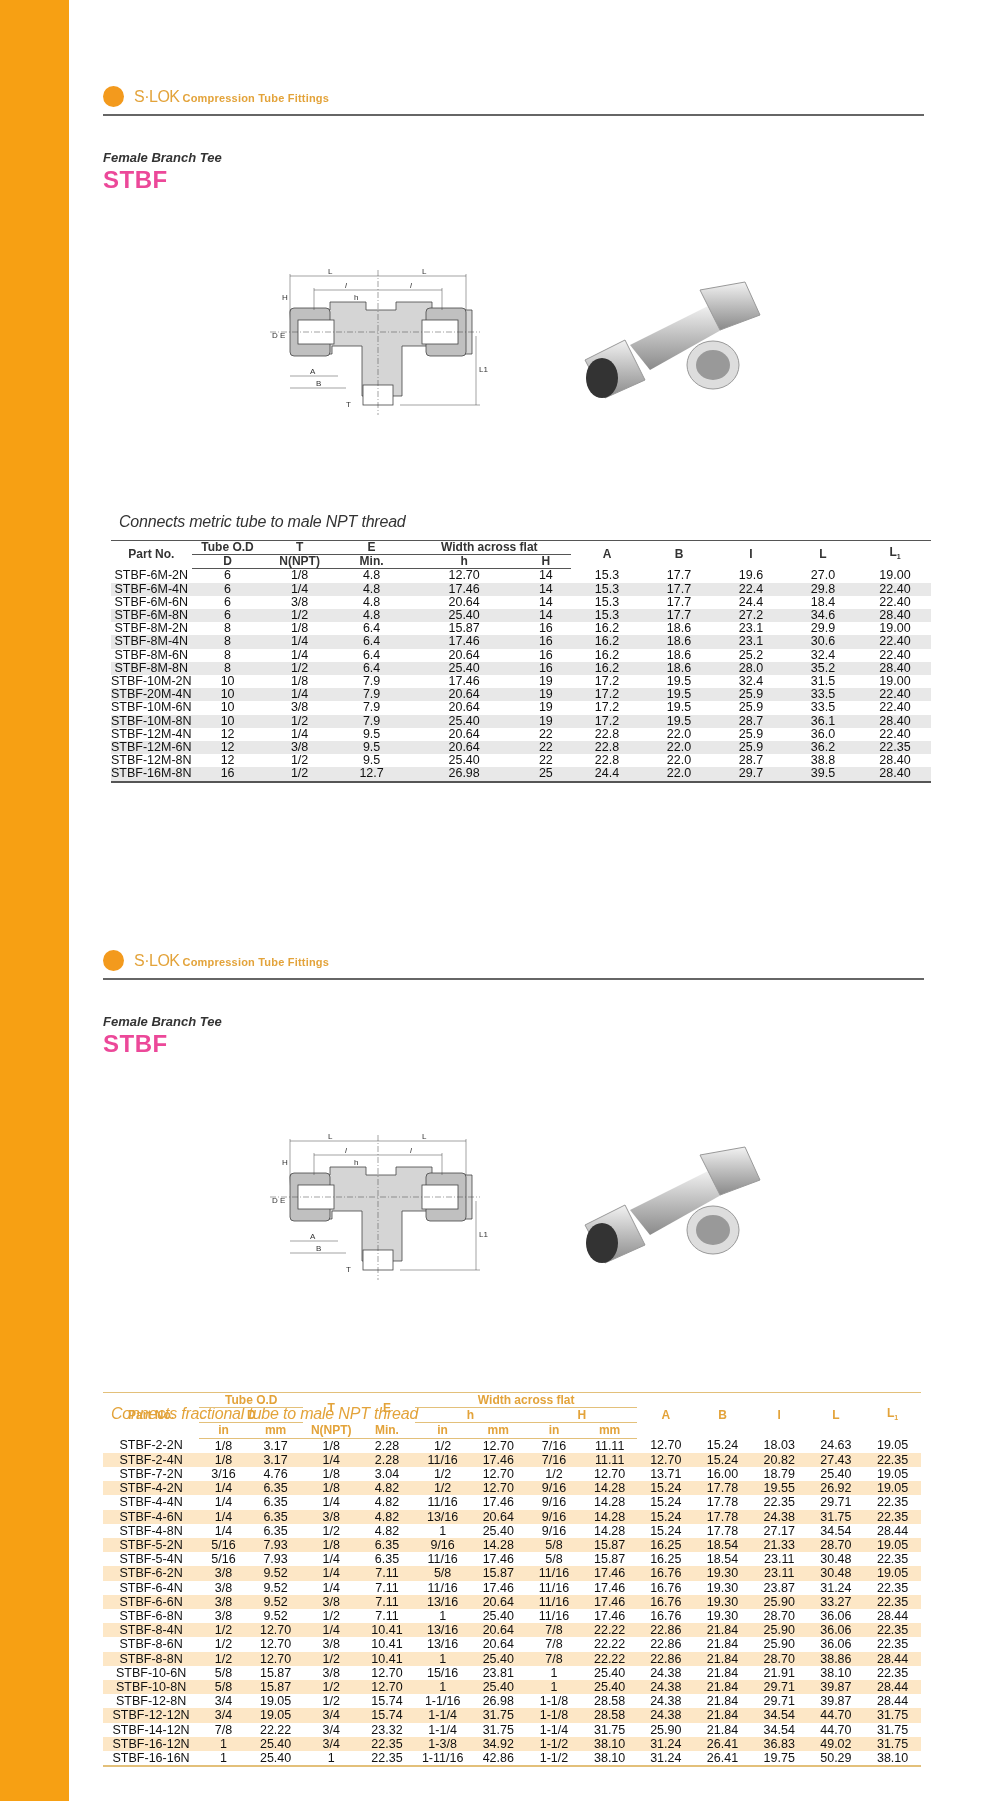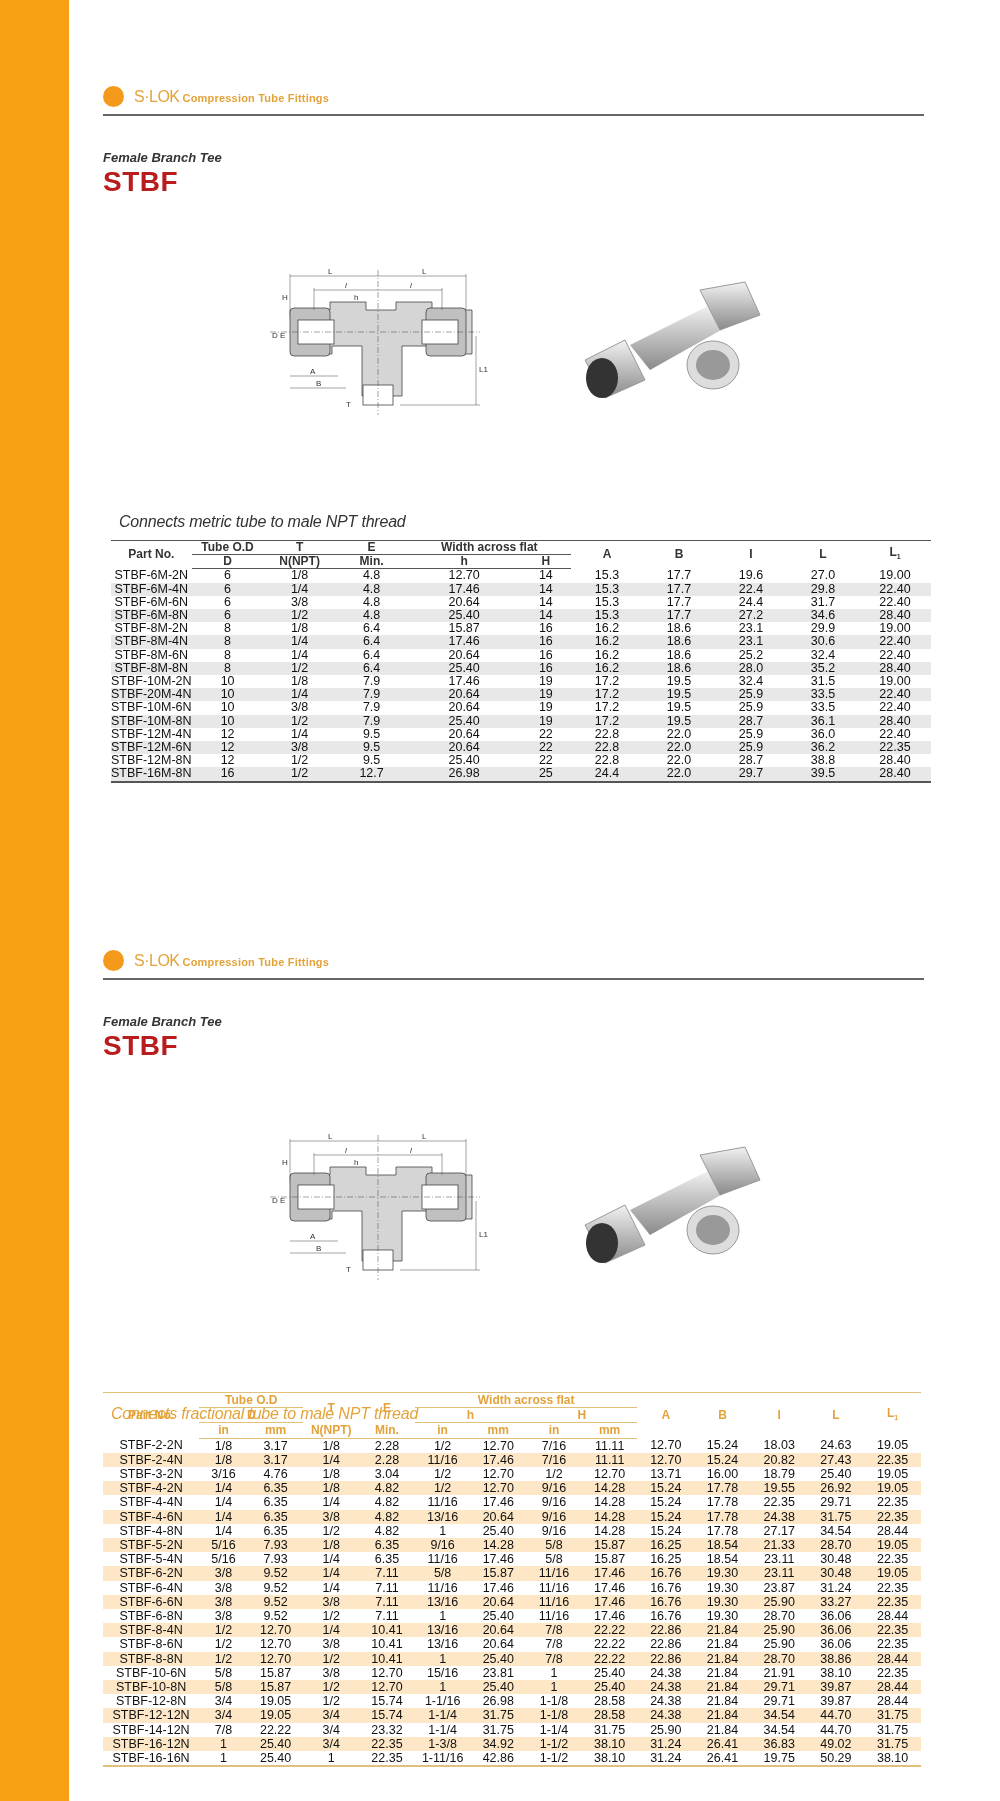--- a/index.html
+++ b/index.html
@@ -5,21 +5,21 @@
   * { box-sizing: border-box; margin: 0; padding: 0; }
   html, body { width: 1000px; height: 1801px; background: #ffffff; overflow: hidden; }
   body { position: relative; font-family: "Liberation Sans", sans-serif; color: #111; }
   .sidebar { position: absolute; left: 0; top: 0; width: 69px; height: 1801px; background: #f7a013; }
   .brand { position: absolute; left: 103px; display: flex; align-items: center; }
   .brand-dot { width: 21px; height: 21px; border-radius: 50%; background: #f39a1d; margin-right: 10px; }
   .brand-text { font-size: 11px; font-weight: bold; color: #e3a33a; letter-spacing: 0.2px; }
   .brand-text .slok { font-weight: normal; font-size: 16px; margin-right: 3px; letter-spacing: -0.5px; }
   .rule { position: absolute; left: 103px; width: 821px; height: 2px; background: #666; }
   .subtitle { position: absolute; left: 103px; font-size: 13px; font-style: italic; font-weight: bold; color: #333; }
-  .title { position: absolute; left: 103px; font-size: 28px; font-weight: 900; color: #b91c1c; letter-spacing: 0.5px; }
+  .title { position: absolute; left: 103px; font-size: 24px; font-weight: 900; color: #ec4899; letter-spacing: 0.5px; }
   .drawing { position: absolute; width: 240px; height: 160px; }
   .photo { position: absolute; width: 220px; height: 150px; }
   .caption { position: absolute; font-size: 16px; font-style: italic; color: #333; letter-spacing: -0.2px; margin-left: 8px; }
   .caption.gold { color: #e3a33a; }
 
   table.spec { position: absolute; border-collapse: collapse; font-size: 12.5px; line-height: 13.2px; }
   table.spec th { font-weight: bold; color: #333; font-size: 12px; padding: 0; text-align: center; vertical-align: middle; }
   table.spec td { text-align: center; padding: 0; white-space: nowrap; }
   table.spec tbody tr:nth-child(even) td { background: #e8e8e8; }
 
@@ -156,21 +156,21 @@
       <tr>
         <td>STBF-6M-6N</td>
         <td>6</td>
         <td>3/8</td>
         <td>4.8</td>
         <td>20.64</td>
         <td>14</td>
         <td>15.3</td>
         <td>17.7</td>
         <td>24.4</td>
-        <td>31.7</td>
+        <td>18.4</td>
         <td>22.40</td>
       </tr>
       <tr>
         <td>STBF-6M-8N</td>
         <td>6</td>
         <td>1/2</td>
         <td>4.8</td>
         <td>25.40</td>
         <td>14</td>
         <td>15.3</td>
@@ -453,21 +453,21 @@
         <td>17.46</td>
         <td>7/16</td>
         <td>11.11</td>
         <td>12.70</td>
         <td>15.24</td>
         <td>20.82</td>
         <td>27.43</td>
         <td>22.35</td>
       </tr>
       <tr>
-        <td>STBF-3-2N</td>
+        <td>STBF-7-2N</td>
         <td>3/16</td>
         <td>4.76</td>
         <td>1/8</td>
         <td>3.04</td>
         <td>1/2</td>
         <td>12.70</td>
         <td>1/2</td>
         <td>12.70</td>
         <td>13.71</td>
         <td>16.00</td>

